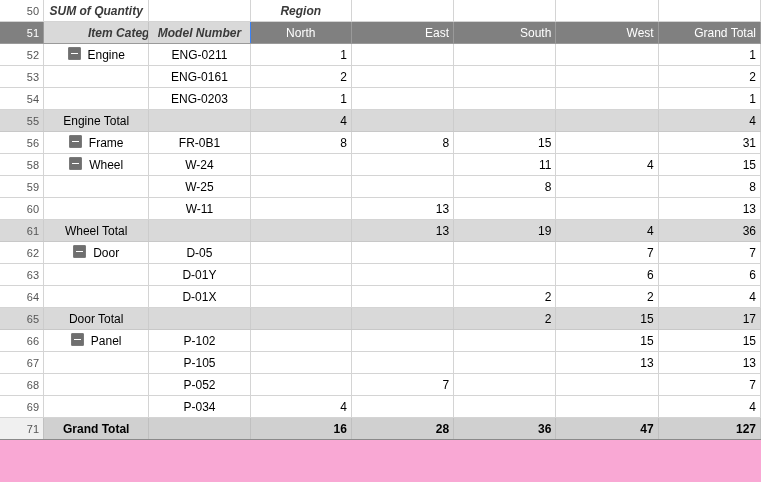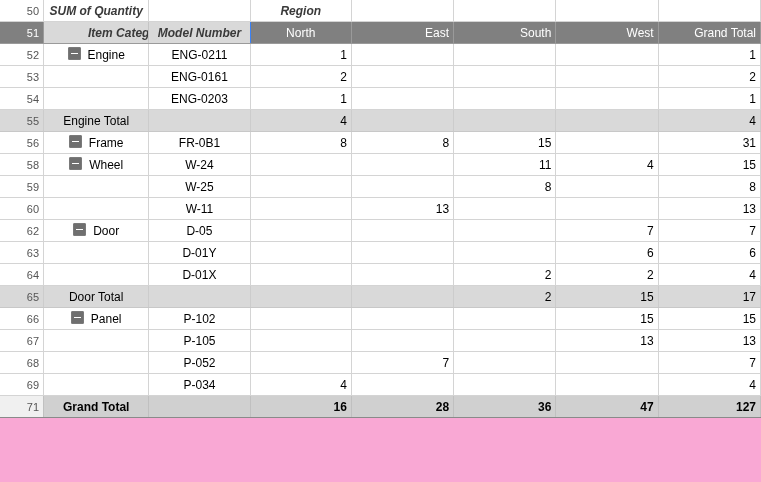--- a/index.html
+++ b/index.html
@@ -257,20 +257,30 @@
         <tr>
           <td class="rowhdr">60</td>
           <td class="cat-cell txt"></td>
           <td class="model-cell txt indent-model">W-11</td>
           <td class="num"></td>
           <td class="num">13</td>
           <td class="num"></td>
           <td class="num"></td>
           <td class="num">13</td>
         </tr>
+        <tr class="subtotal">
+          <td class="rowhdr">61</td>
+          <td class="txt">Wheel Total</td>
+          <td></td>
+          <td class="num"></td>
+          <td class="num">13</td>
+          <td class="num">19</td>
+          <td class="num">4</td>
+          <td class="num">36</td>
+        </tr>
         <tr>
           <td class="rowhdr">62</td>
           <td class="cat-cell txt"><span class="collapse-btn"><i></i></span><span class="cat-name">Door</span></td>
           <td class="model-cell txt indent-model">D-05</td>
           <td class="num"></td>
           <td class="num"></td>
           <td class="num"></td>
           <td class="num">7</td>
           <td class="num">7</td>
         </tr>

